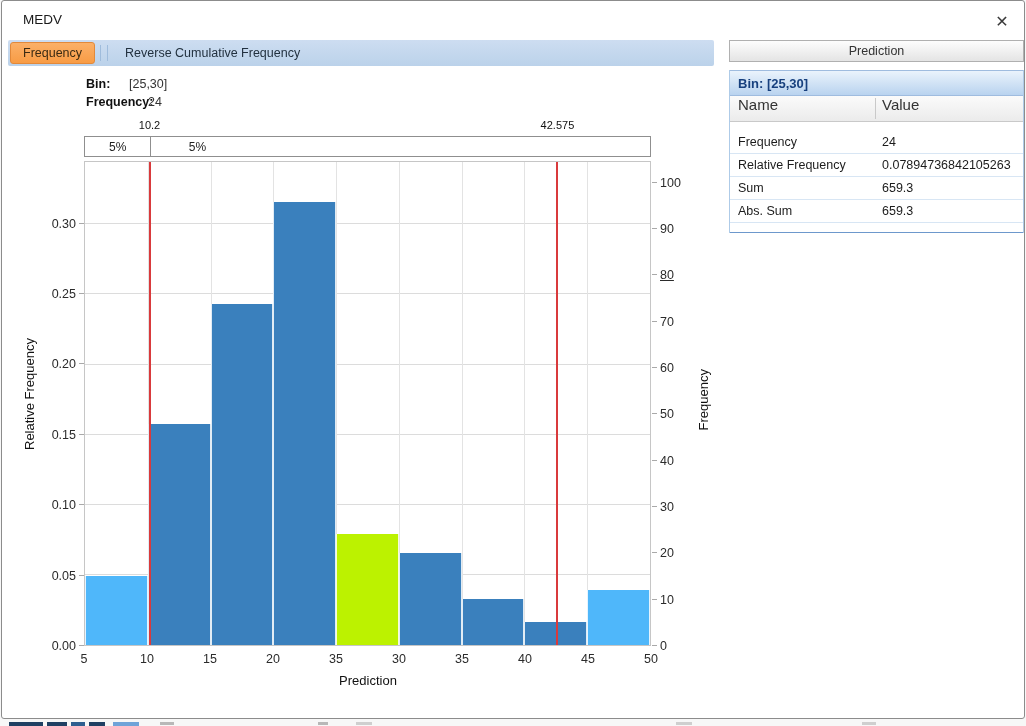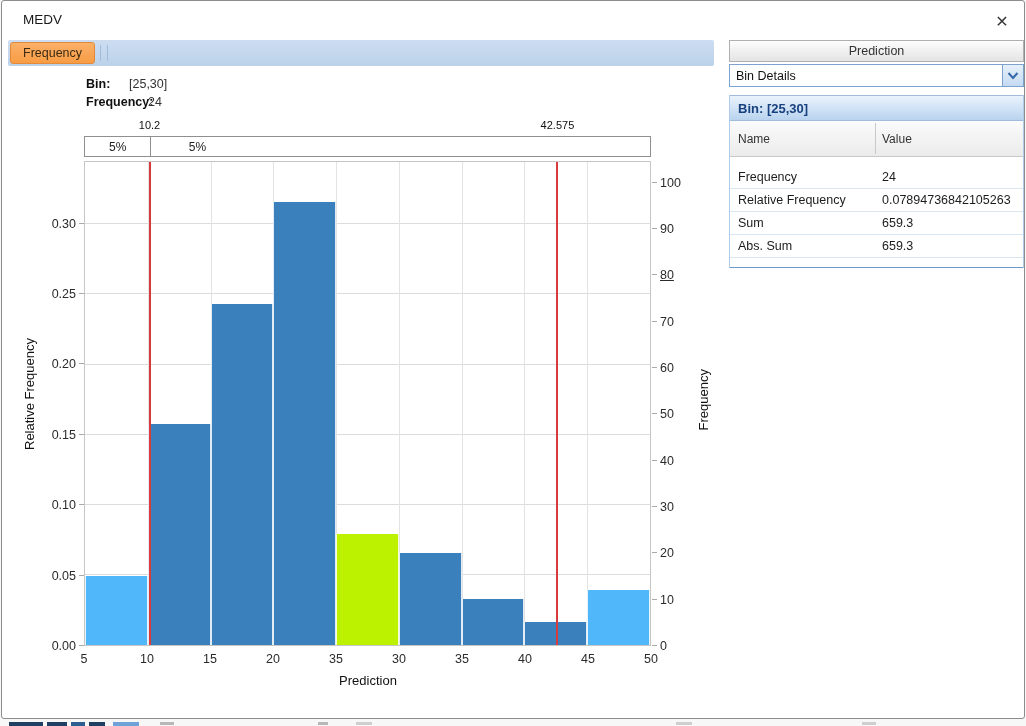--- a/index.html
+++ b/index.html
@@ -100,23 +100,23 @@
     border-left:1px solid #7da2ce; display:flex; align-items:center; justify-content:center;
   }
   .details { margin-top:8px; border-left:1px solid #aecbe8; border-right:1px solid #aecbe8; }
   .bin-header {
     height:26px; background:linear-gradient(#eaf3fc,#b9d3ef);
     border-top:1px solid #9fbcdf; border-bottom:1px solid #9fbcdf;
     display:flex; align-items:center; padding-left:8px;
     font-weight:bold; font-size:13px; color:#17407e;
   }
   .nv-header {
-    position:relative; height:36px; background:linear-gradient(#fbfbfb,#ebebeb);
-    border-bottom:1px solid #c9c9c9; display:flex; align-items:center;
-    font-size:12px; color:#333;
+    position:relative; height:26px; background:linear-gradient(#fbfbfb,#ebebeb);
+    border-bottom:1px solid #c9c9c9; display:flex; align-items:flex-start;
+    font-size:15px; color:#333;
   }
   .nv-header .name-col { padding-left:8px; width:152px; }
   .nv-header .col-div { position:absolute; left:145px; top:2px; bottom:2px; width:1px; background:#c9c9c9; }
   .gap-row { height:9px; background:#fff; }
   .section-row {
     height:25px; display:flex; align-items:center; padding-left:8px;
     font-weight:bold; font-size:12.5px; color:#1b5ca3;
     border-bottom:1px solid #5c8fc7; background:#fff;
   }
   .stat-row {
@@ -134,20 +134,21 @@
 
 <div class="window">
 
   <div class="titlebar-title">MEDV</div>
   <div class="close-btn">✕</div>
 
   <div class="tabstrip" id="tabstrip">
       <div class="tab selected">Frequency</div>
       <span class="tab-sep"></span>
       <span class="tab-sep"></span>
+      <div class="tab">Reverse Cumulative Frequency</div>
     </div>
 
   <div class="anno" style="top:76px;">
     <span class="lbl">Bin:</span>
     <span class="val" style="position:absolute; left:43px; white-space:nowrap;">[25,30]</span>
   </div>
   <div class="anno" style="top:94px;">
     <span class="lbl">Frequency:</span>
     <span class="val" style="position:absolute; left:62px; white-space:nowrap;">24</span>
   </div>
@@ -246,28 +247,20 @@
       <div class="xtick" style="left: 55.5556%;">30</div>
       <div class="xtick" style="left: 66.6667%;">35</div>
       <div class="xtick" style="left: 77.7778%;">40</div>
       <div class="xtick" style="left: 88.8889%;">45</div>
       <div class="xtick" style="left: 100%;">50</div>
     </div>
   <div class="axis-title-x" style="left:366px; top:672px;">Prediction</div>
 
   <div class="panel">
     <div class="panel-header">Prediction</div>
-    <div class="dropdown">
-      <span>Bin Details</span>
-      <span class="dropdown-arrow">
-        <svg width="12" height="9" viewBox="0 0 12 9">
-            <path d="M1.5 2 L6 7 L10.5 2" fill="none" stroke="#3668a8" stroke-width="2"></path>
-          </svg>
-      </span>
-    </div>
     <div class="details">
       <div class="bin-header">Bin: [25,30]</div>
       <div class="nv-header">
         <span class="name-col">Name</span>
         <span>Value</span>
         <span class="col-div"></span>
       </div>
       <div class="gap-row"></div>
       <div id="statrows">
           <div class="stat-row">

